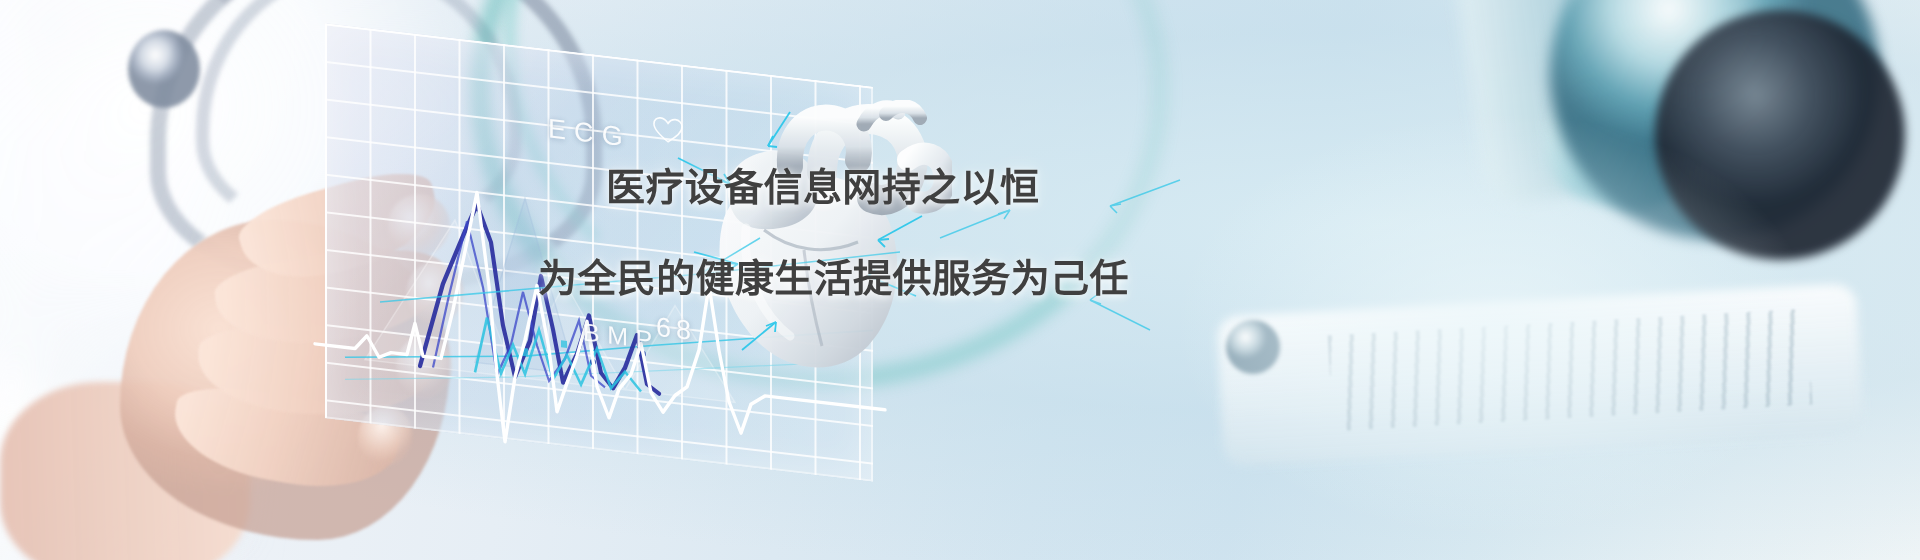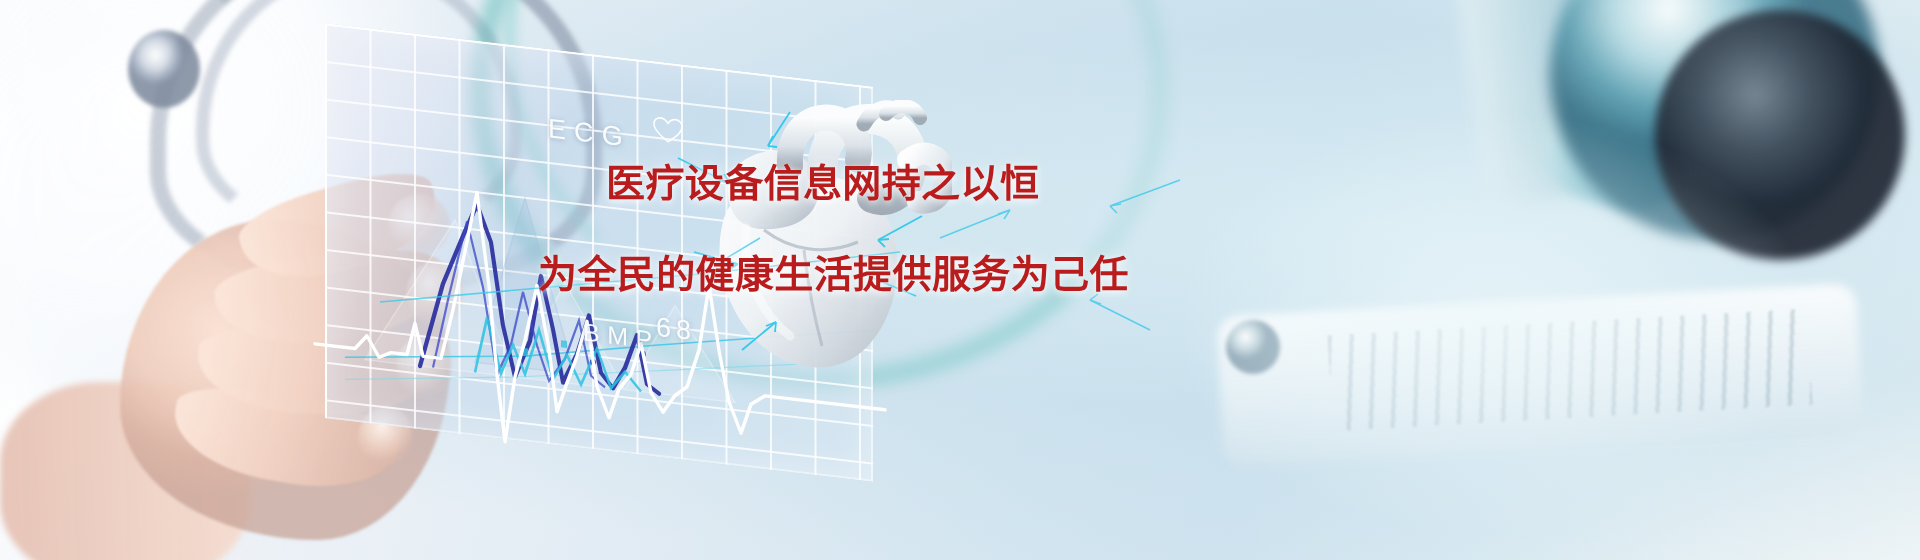--- a/index.html
+++ b/index.html
@@ -207,23 +207,23 @@
     position:absolute;right:0;top:0;width:760px;height:560px;
     background:radial-gradient(60% 54% at 44% 58%, rgba(236,247,250,.75) 0%, rgba(236,247,250,0) 70%);
   }
 
   
   .headline{
     position:absolute;left:538px;top:168px;width:560px;
     z-index:30;pointer-events:none;
   }
   .hl-line{
-    font-family:Liberation Mono, monospace;
+    font-family:Liberation Sans, sans-serif;
     font-weight:bold;
-    color:#b91c1c;
+    color:#404040;
     letter-spacing:.01em;
     white-space:nowrap;
     text-shadow:
       0 0 1px rgba(255,255,255,.55),
       0 2px 7px rgba(255,255,255,.85),
       0 0 18px rgba(255,255,255,.55);
   }
   .hl-1{font-size:39px;line-height:1;margin-left:68px;}
   .hl-2{font-size:39px;line-height:1;margin-top:52px;margin-left:0px;}
 

